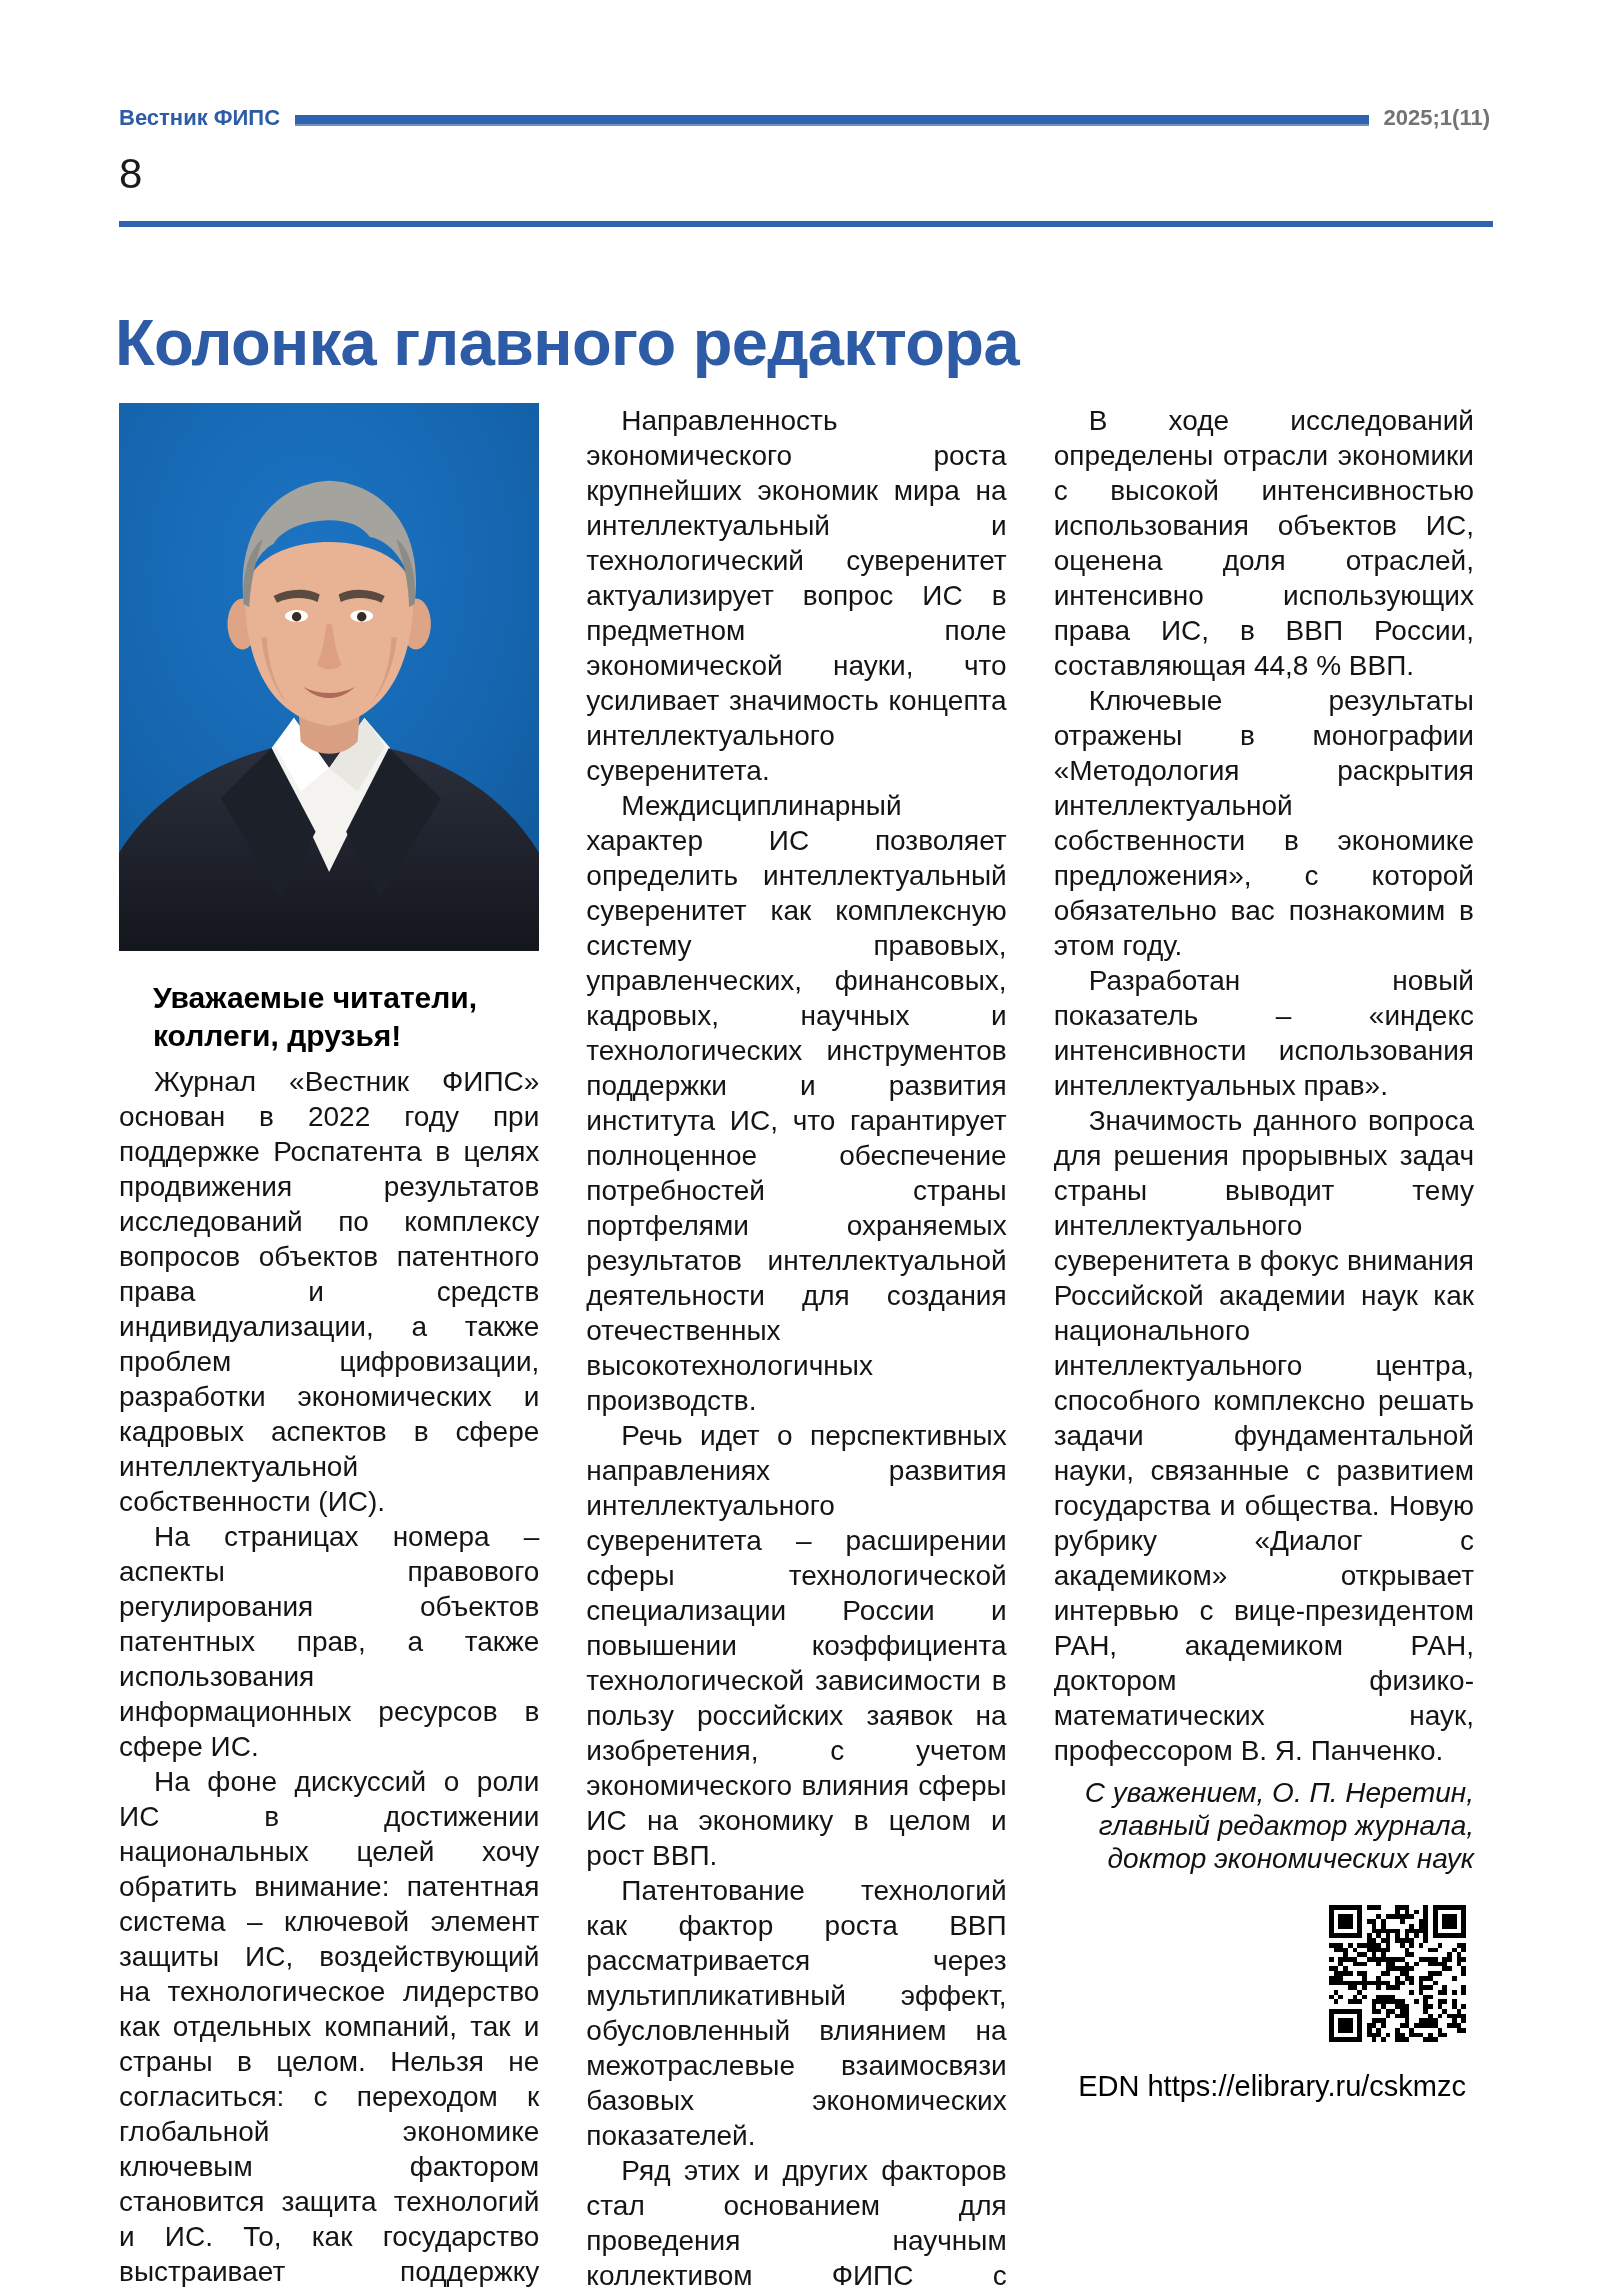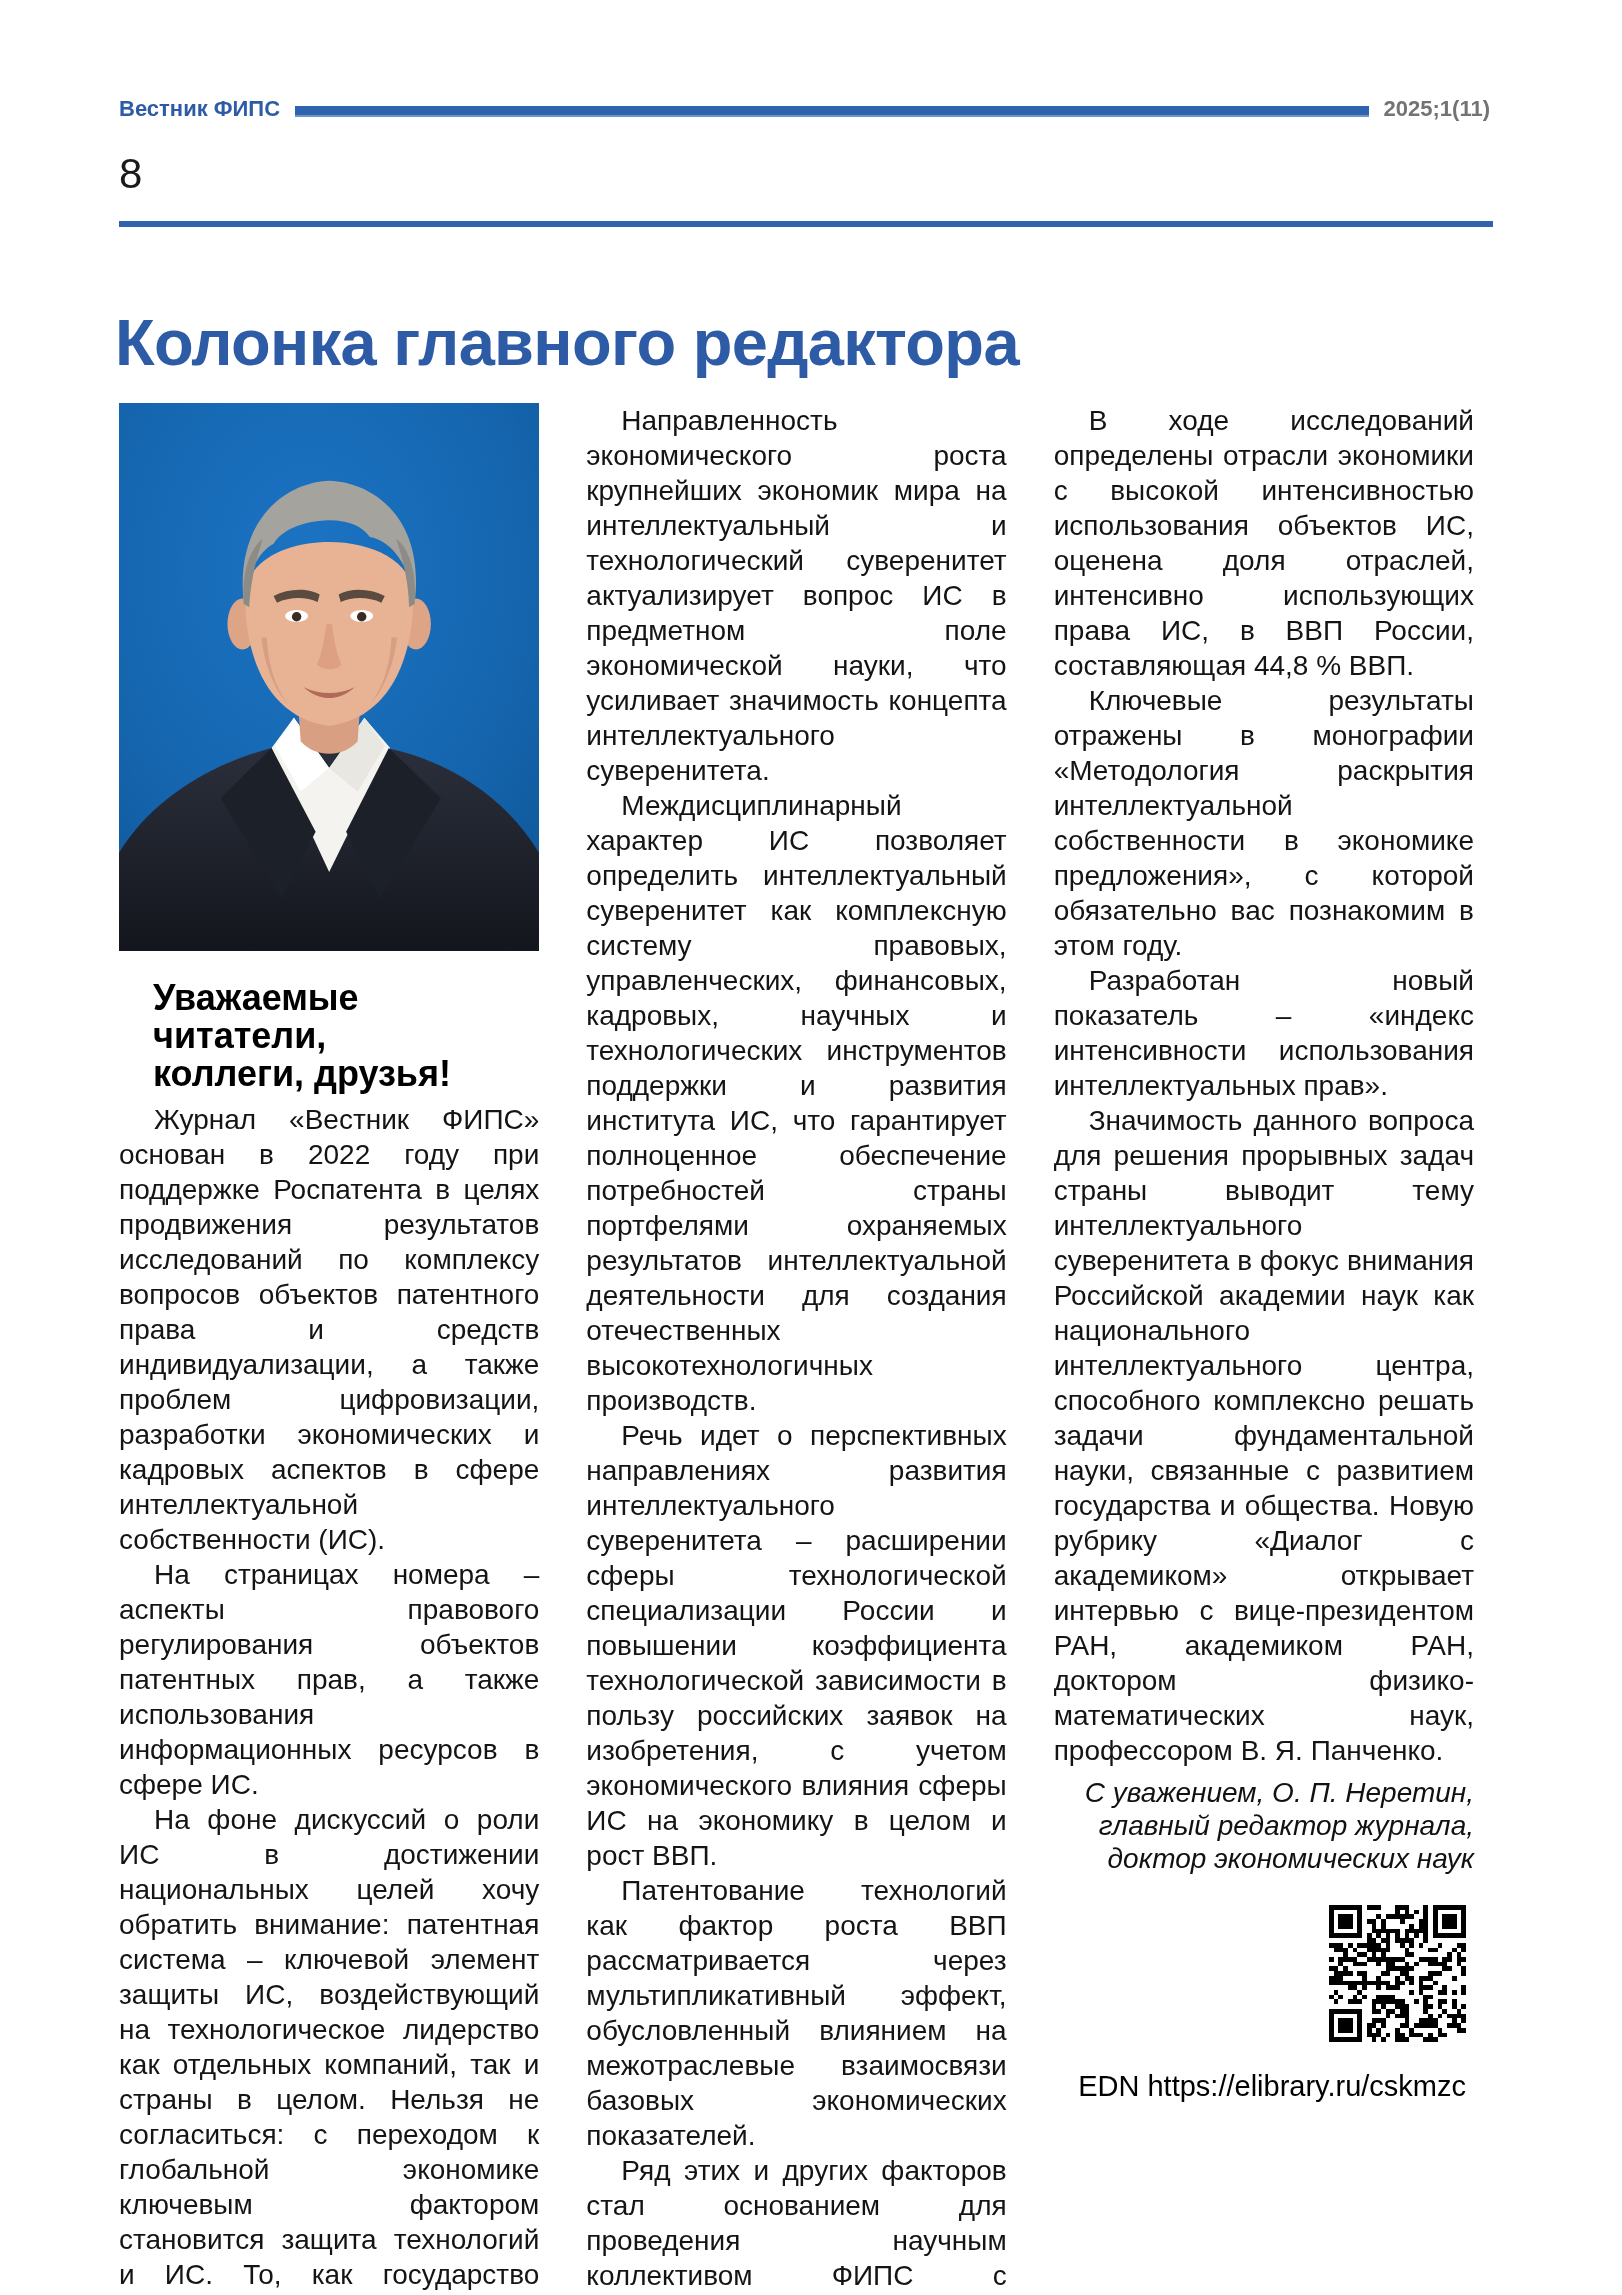--- a/index.html
+++ b/index.html
@@ -1,21 +1,21 @@
 <!DOCTYPE html>
 <html style="font-size:10.7px"><head>
 <meta charset="utf-8">
 <style>
   html,body{margin:0;padding:0;background:#888;}
   .page{
     position:relative;width:1623px;height:2295px;background:#ffffff;
     font-family:"Liberation Sans",sans-serif;color:#141414;overflow:hidden;
   }
   
-  .header{position:absolute;left:119px;top:96px;width:1371px;display:flex;align-items:center;gap:14.7px;}
+  .header{position:absolute;left:119px;top:105px;width:1371px;display:flex;align-items:center;gap:14.7px;}
   .brand{font-size:22px;font-weight:700;color:#2d5ba6;white-space:nowrap;letter-spacing:0;}
   .header-rule{flex:1;height:8.7px;background:#2f63ae;border-bottom:2px solid #6f94c6;margin-top:5.4px;}
   .issue{font-size:22px;font-weight:700;color:#737373;white-space:nowrap;}
   .page-number{position:absolute;left:119px;top:150px;font-size:42px;font-weight:400;color:#1a1a1a;}
   .top-rule{position:absolute;left:119px;top:221px;width:1374px;height:6px;background:#2f63ae;}
   
   .article-title{
     position:absolute;left:115px;top:305px;width:1407px;
     font-size:65px;font-weight:700;color:#2d5ba6;letter-spacing:-0.7px;white-space:nowrap;
   }
@@ -23,21 +23,21 @@
   .columns{
     position:absolute;left:119px;top:403px;width:1355px;
     display:grid;grid-template-columns:1fr 1fr 1fr;grid-column-gap:47px;
   }
   .col{font-size:28px;line-height:35px;text-align:justify;}
   .col p{margin:0;text-indent:35px;}
   
   .photo{width:100%;height:548px;display:block;background:#1565ae;}
   .col-heading{
     margin:28px 0 9.4px 0;padding-left:34px;
-    font-size:36px;line-height:38px;font-weight:700;color:#000;text-align:left;
+    font-size:30px;line-height:38px;font-weight:700;color:#000;text-align:left;
   }
   .col-heading span{display:block;}
   
   .signature{margin-top:8px;font-style:italic;text-align:right;font-size:28px;line-height:33px;color:#111;}
   .signature span{display:block;}
   
   .qr-wrap{margin:29.5px 8px 0 auto;width:137px;height:137px;}
   .qr-wrap svg{display:block;width:137px;height:137px;}
   .edn{margin-top:28px;padding-right:8px;text-align:right;font-size:29px;line-height:32px;color:#000;}
 </style>

